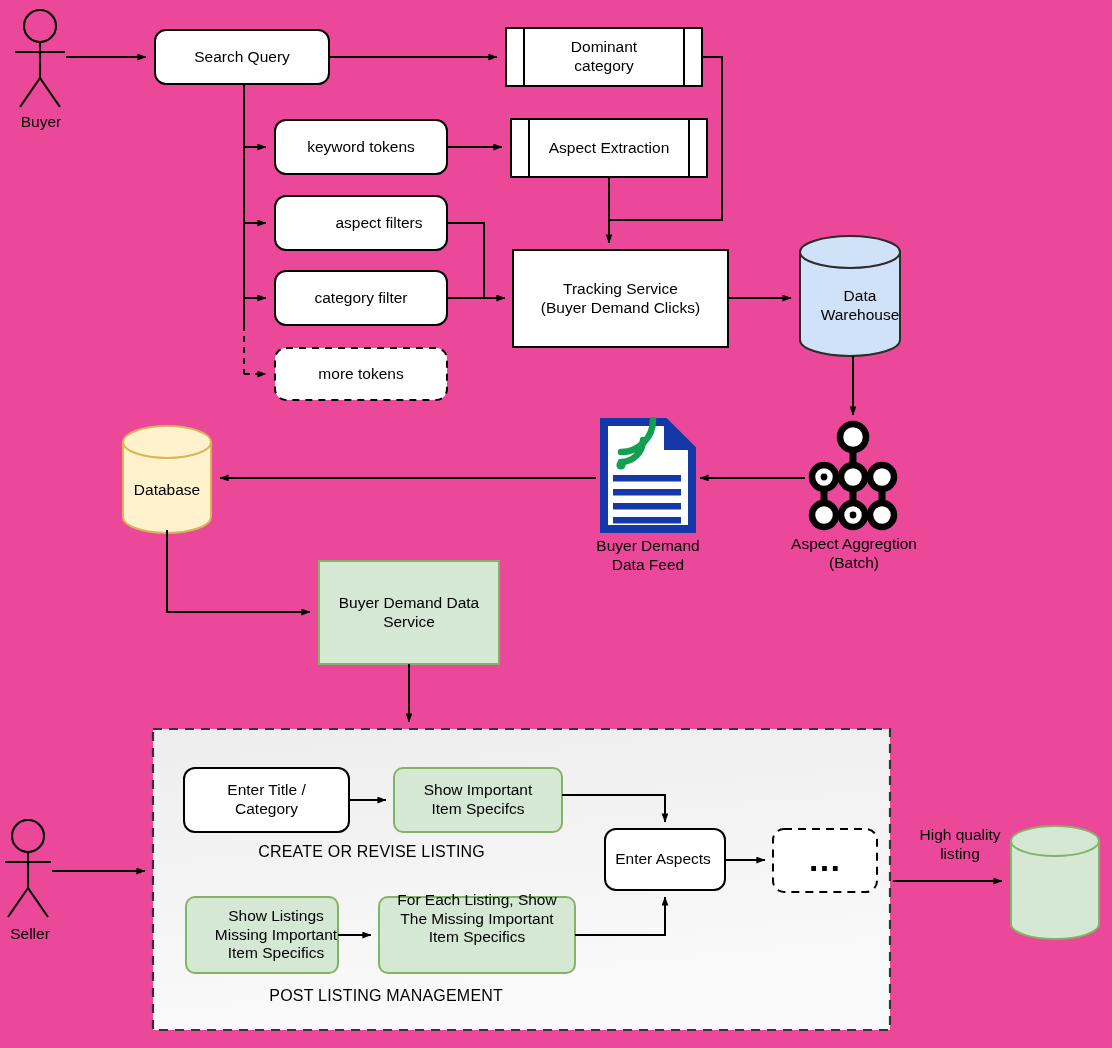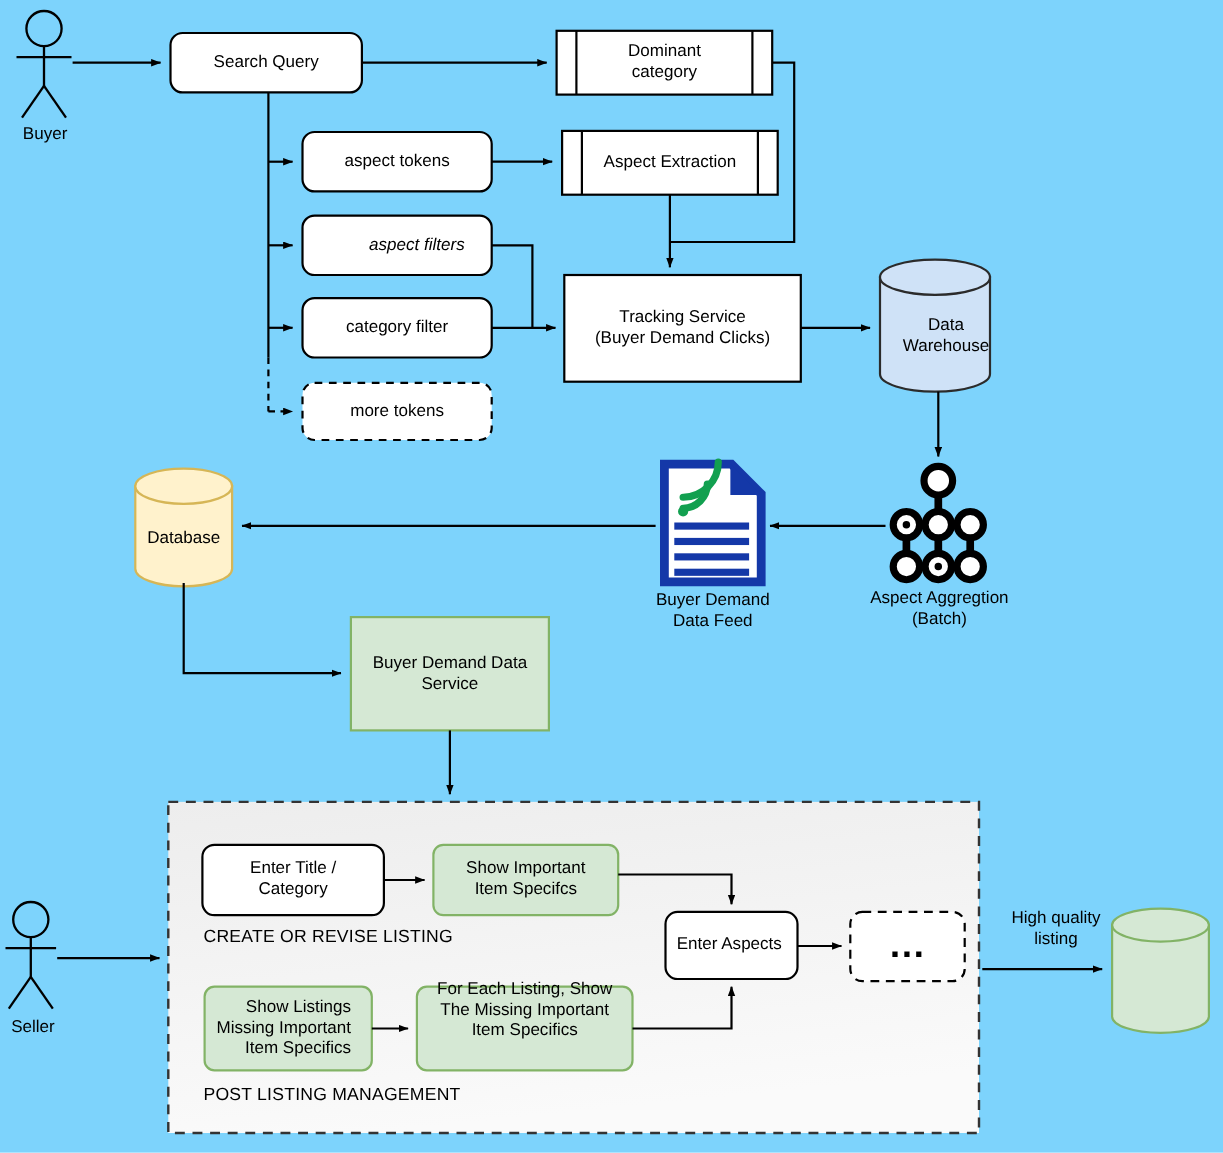--- a/index.html
+++ b/index.html
@@ -1,25 +1,25 @@
 <!DOCTYPE html>
 <html><head>
 <meta charset="utf-8">
 <style>
   html,body{margin:0;padding:0;background:#ffffff;}
   body{font-family:"Liberation Sans","DejaVu Sans",sans-serif;}
-  #stage{position:relative;width:1112px;height:1048px;background:#7dd3fc;overflow:hidden;}
+  #stage{position:relative;width:1112px;height:1048px;background:#ec4899;overflow:hidden;}
   #svgroot{position:absolute;left:0;top:0;width:1112px;height:1048px;}
   .nodetext{
     position:absolute;display:flex;align-items:center;justify-content:center;
     text-align:center;color:#000;font-size:15.5px;line-height:1.2;
     pointer-events:none;white-space:pre-line;
   }
   .lbl{position:absolute;color:#000;font-size:15.5px;line-height:1.2;text-align:center;}
-  .capslbl{position:absolute;color:#000;font-size:16px;line-height:1.2;text-align:left;letter-spacing:.2px;}
+  .capslbl{position:absolute;color:#000;font-size:16px;line-height:1.2;text-align:right;letter-spacing:.2px;}
   .ellipsis{position:absolute;color:#000;font-size:34px;font-weight:bold;line-height:1;}
 </style>
 </head>
 <body>
 
 <div id="stage">
 
   <svg id="svgroot" viewBox="0 0 1112 1048">
     <defs>
       <marker id="arr" markerWidth="10" markerHeight="10" refX="8.6" refY="3.4" orient="auto" markerUnits="userSpaceOnUse">
@@ -191,43 +191,43 @@
 
       <path d="M575,935 L665,935 L665,897" marker-end="url(#arr)"></path>
 
       <line x1="725" y1="860" x2="765" y2="860" marker-end="url(#arr)"></line>
 
       <line x1="893" y1="881" x2="1002" y2="881" marker-end="url(#arr)"></line>
     </g>
   </svg>
 
   <div class="nodetext" style="left:155px;top:30px;width:174px;height:54px;">Search Query</div>
-  <div class="nodetext" style="left:275px;top:120px;width:172px;height:54px;">aspect tokens</div>
-  <div class="nodetext" style="left:275px;top:196px;width:208px;height:54px;font-style:italic;">aspect filters</div>
+  <div class="nodetext" style="left:275px;top:120px;width:172px;height:54px;">keyword tokens</div>
+  <div class="nodetext" style="left:275px;top:196px;width:208px;height:54px;">aspect filters</div>
   <div class="nodetext" style="left:275px;top:271px;width:172px;height:54px;">category filter</div>
   <div class="nodetext" style="left:275px;top:348px;width:172px;height:52px;">more tokens</div>
   <div class="nodetext" style="left:524px;top:28px;width:160px;height:58px;">Dominant
 category</div>
   <div class="nodetext" style="left:529px;top:119px;width:160px;height:58px;">Aspect Extraction</div>
   <div class="nodetext" style="left:513px;top:250px;width:215px;height:97px;">Tracking Service
 (Buyer Demand Clicks)</div>
   <div class="nodetext" style="left:800px;top:262px;width:120px;height:88px;">Data
 Warehouse</div>
   <div class="lbl" style="left:775px;top:535px;width:158px;white-space:pre-line;">Aspect Aggregtion
 (Batch)</div>
   <div class="lbl" style="left:568px;top:537px;width:160px;white-space:pre-line;">Buyer Demand
 Data Feed</div>
   <div class="nodetext" style="left:123px;top:450px;width:88px;height:80px;">Database</div>
   <div class="nodetext" style="left:319px;top:561px;width:180px;height:103px;">Buyer Demand Data
 Service</div>
   <div class="nodetext" style="left:184px;top:768px;width:165px;height:64px;">Enter Title /
 Category</div>
   <div class="nodetext" style="left:394px;top:768px;width:168px;height:64px;">Show Important
 Item Specifcs</div>
-  <div class="nodetext" style="left:182px;top:897px;width:152px;height:76px;text-align:right;">Show Listings
+  <div class="nodetext" style="left:200px;top:897px;width:152px;height:76px;">Show Listings
 Missing Important
 Item Specifics</div>
   <div class="nodetext" style="left:379px;top:881px;width:196px;height:76px;">For Each Listing, Show
 The Missing Important
 Item Specifics</div>
   <div class="nodetext" style="left:605px;top:829px;width:116px;height:61px;">Enter Aspects</div>
   <div class="ellipsis" style="left:801px;top:842px;width:50px;text-align:center;letter-spacing:3px;">…</div>
 
   <div class="lbl" style="left:5px;top:113px;width:72px;">Buyer</div>
   <div class="lbl" style="left:0px;top:925px;width:60px;">Seller</div>

